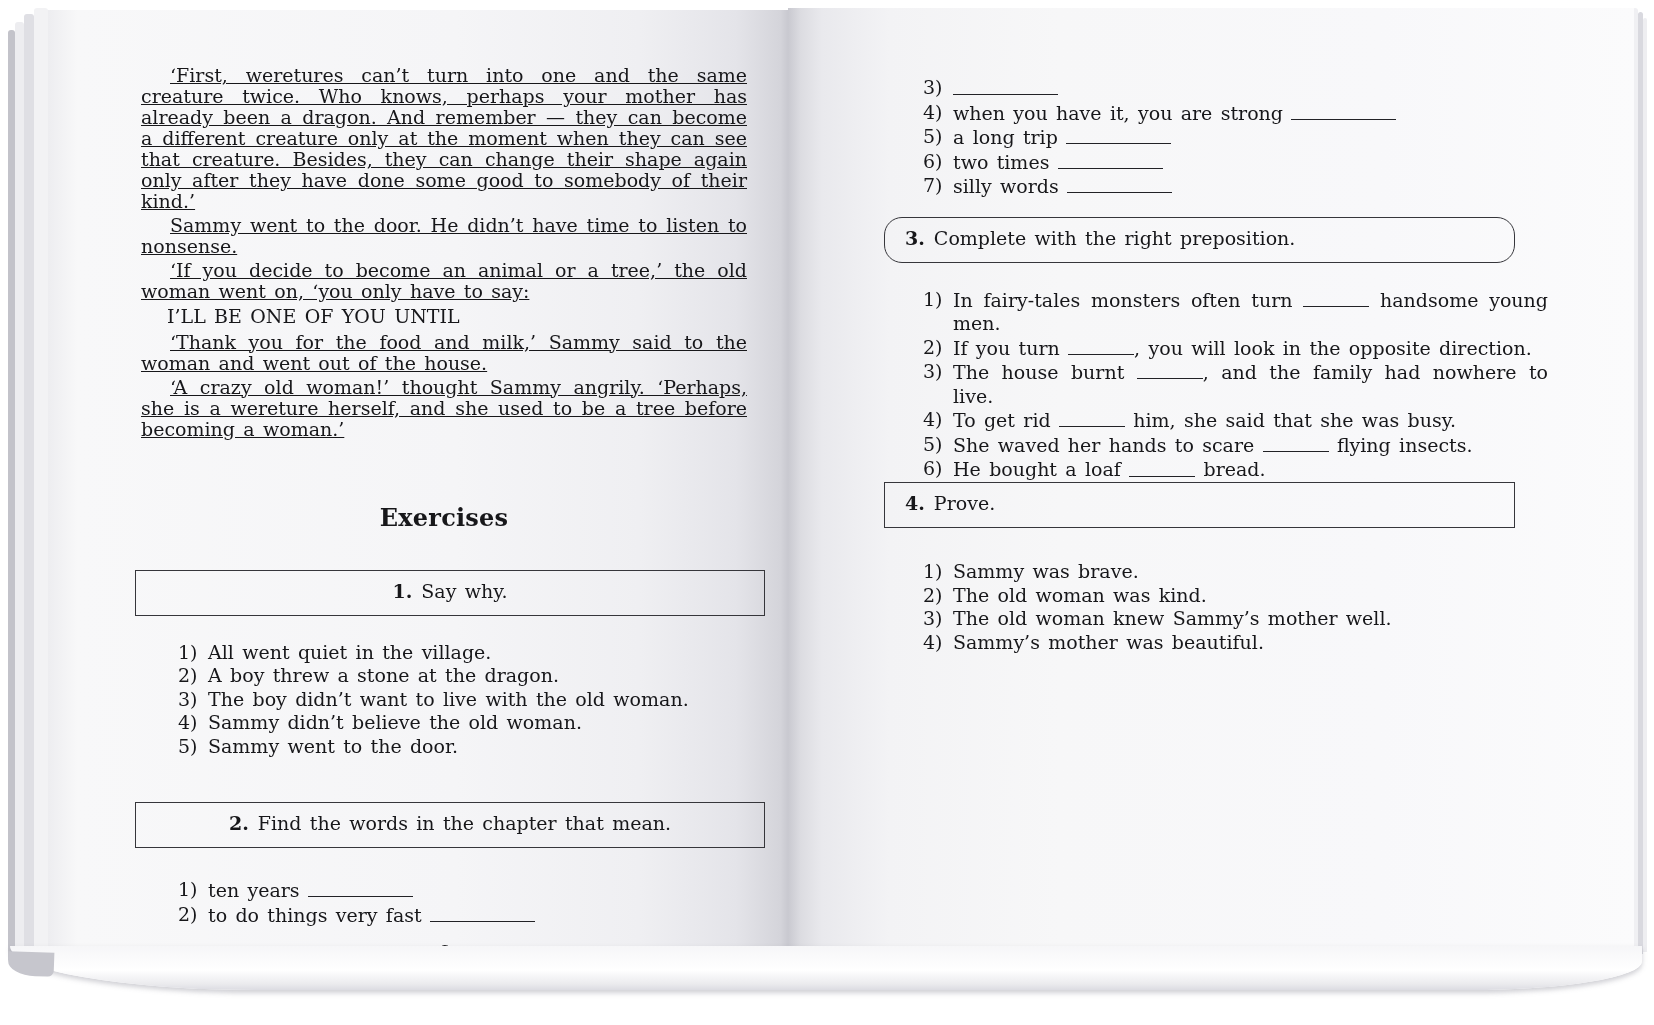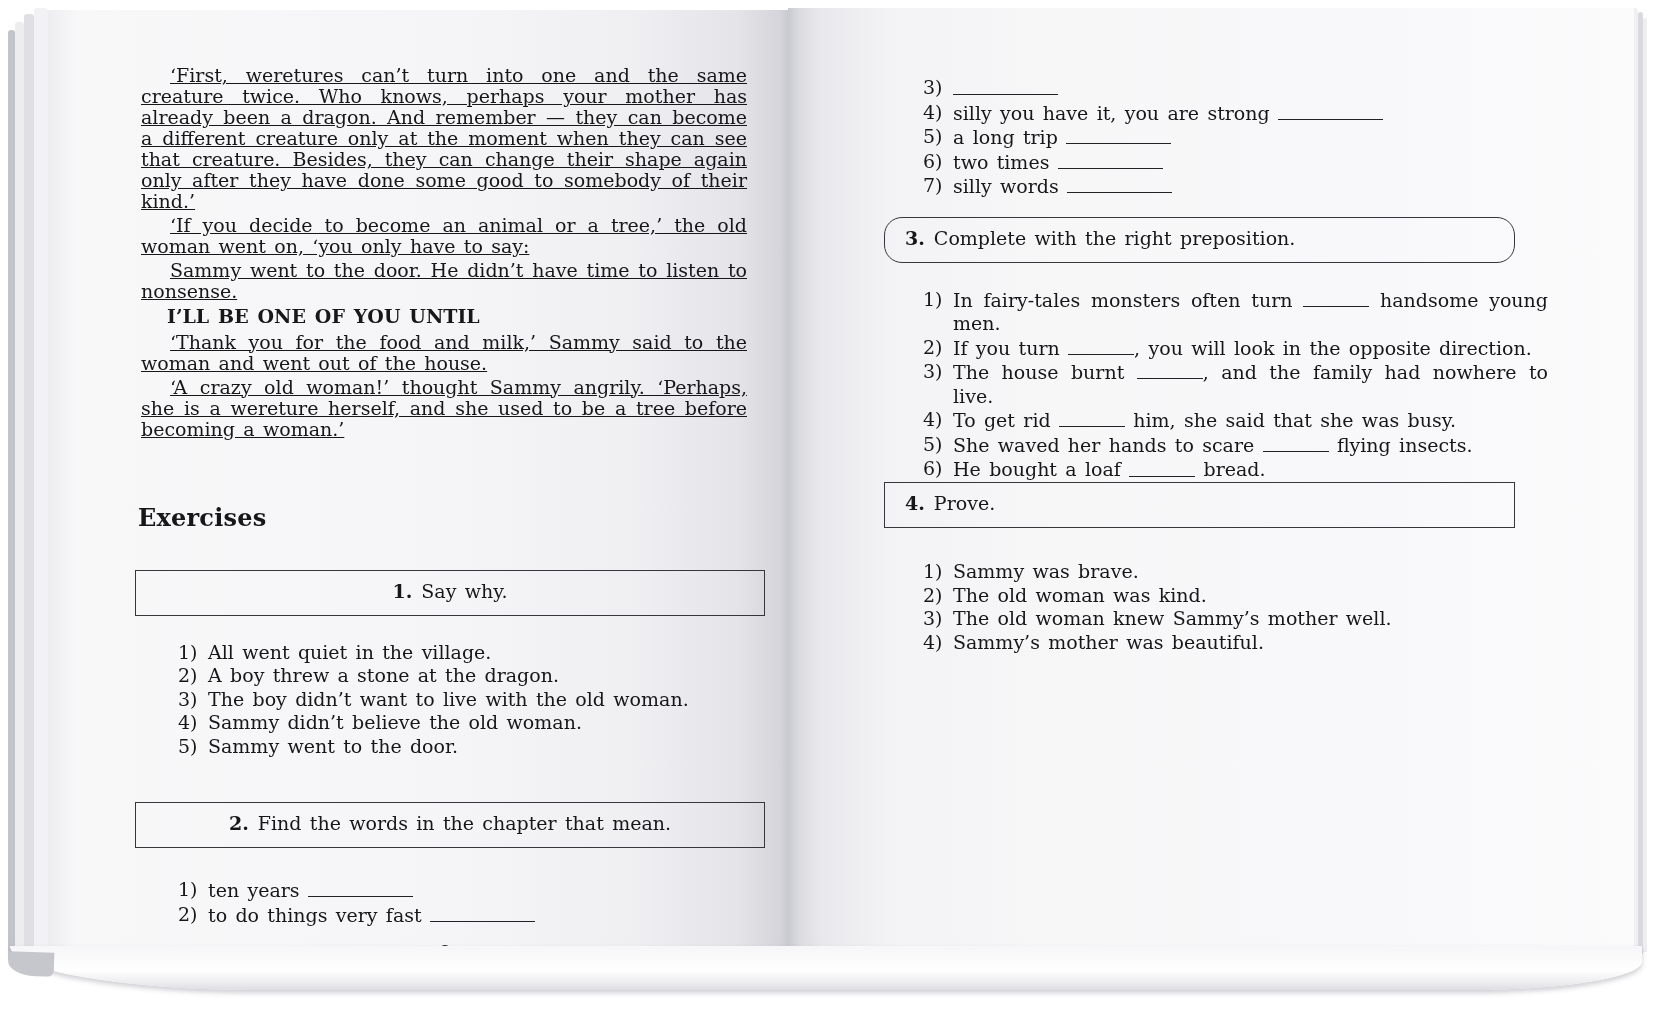--- a/index.html
+++ b/index.html
@@ -31,23 +31,23 @@
     border-radius:0 0 180px 260px / 0 0 30px 46px;
     box-shadow:0 3px 5px rgba(120,120,135,0.35); }
   .corner-wedge { position:absolute; left:8px; top:952px; width:46px; height:24px;
     background:#c6c6cd; border-radius:0 0 6px 60%; transform:rotate(2deg); }
 
   .text-col { position:absolute; font-size:19px; }
   .page-left  .text-col { left:90px; top:52px; width:612px; }
   .page-right .text-col { left:97px; top:68px; width:663px; }
 
   p.para  { margin:3px; text-indent:29px; text-align:justify; line-height:21px; word-spacing:0.12em;text-decoration:underline; }
-  p.verse { margin:0; padding-left:29px; line-height:23.5px; word-spacing:0.12em;font-weight:bold; }
-
-  .ex-heading { margin:63px 0 0 0; font-size:24px; line-height:30px; 
+  p.verse { margin:0; padding-left:29px; line-height:23.5px; word-spacing:0.12em; }
+
+  .ex-heading { margin:63px 0 0 0; font-size:24px; line-height:30px; text-align:center;
                 font-weight:bold; letter-spacing:0.2px; }
 
   .ex-box { box-sizing:border-box; border:1.8px solid #36363b; padding:10px 20px 13px 20px;
             line-height:21px; word-spacing:0.12em; }
   .page-left  .ex-box { width:630px; margin-left:-3px;text-align:center; }
   .page-right .ex-box { width:631px; margin-left:-1px; }
   .box1 { margin-top:37px; } .box2 { margin-top:44px; }
   .box3 { margin-top:18px;border-radius:18px; } .box4 { }
   .ex-num { font-weight:bold; margin-right:9px; }
 
@@ -75,22 +75,22 @@
   <div class="edge edge-l2"></div>
   <div class="edge edge-l3"></div>
   <div class="edge edge-l4"></div>
   <div class="edge edge-r1"></div>
   <div class="edge edge-r2"></div>
   <div class="edge edge-r3"></div>
 
   <div class="page page-left">
     <div class="text-col">
       <p class="para">‘First, weretures can’t turn into one and the same creature twice. Who knows, perhaps your mother has already been a dragon. And remember — they can become a different creature only at the moment when they can see that creature. Besides, they can change their shape again only after they have done some good to somebody of their kind.’</p>
+      <p class="para">Sammy went to the door. He didn’t have time to listen to nonsense.</p>
       <p class="para">‘If you decide to become an animal or a tree,’ the old woman went on, ‘you only have to say:</p>
-      <p class="para">Sammy went to the door. He didn’t have time to listen to nonsense.</p>
       <p class="verse">I’LL BE ONE OF YOU UNTIL</p>
       <p class="para">‘Thank you for the food and milk,’ Sammy said to the woman and went out of the house.</p>
       <p class="para">‘A crazy old woman!’ thought Sammy angrily. ‘Perhaps, she is a wereture herself, and she used to be a tree before becoming a woman.’</p>
 
       <h2 class="ex-heading">Exercises</h2>
 
       <div class="ex-box box1">
         <span class="ex-num">1.</span><span class="ex-title">Say why.</span>
       </div>
       <div class="list list1">
@@ -135,21 +135,21 @@
 
   <div class="page page-right">
     <div class="text-col">
       <div class="list cont-list">
         <div class="li">
             <span class="num">3)</span>
             <span class="itext"> <span class="blank blank-lg"></span></span>
           </div>
         <div class="li">
             <span class="num">4)</span>
-            <span class="itext"><span>silly you have it, you are strong</span> <span class="blank blank-lg"></span></span>
+            <span class="itext"><span>when you have it, you are strong</span> <span class="blank blank-lg"></span></span>
           </div>
         <div class="li">
             <span class="num">5)</span>
             <span class="itext"><span>a long trip</span> <span class="blank blank-lg"></span></span>
           </div>
         <div class="li">
             <span class="num">6)</span>
             <span class="itext"><span>two times</span> <span class="blank blank-lg"></span></span>
           </div>
         <div class="li">

